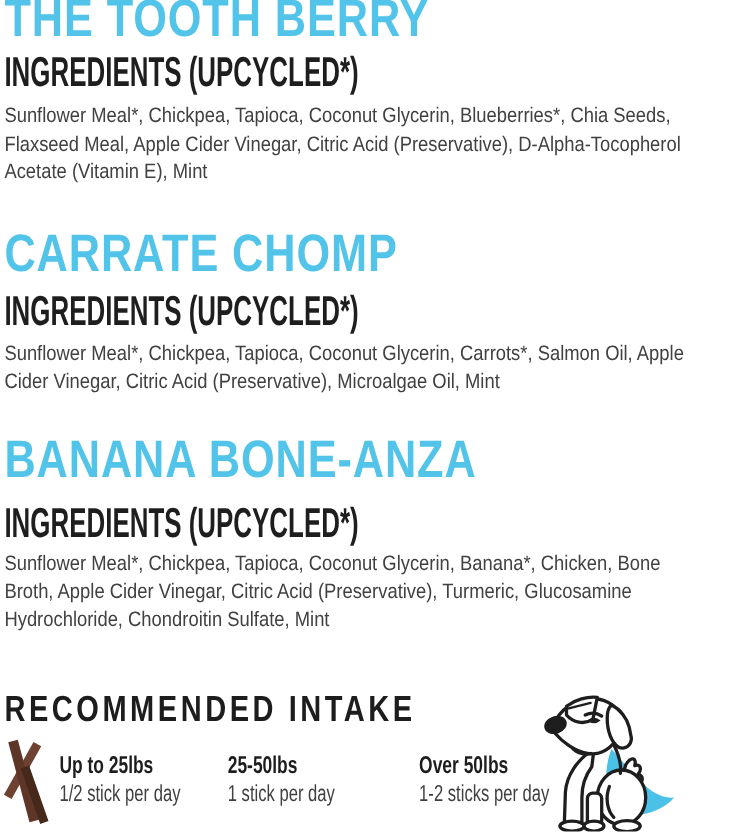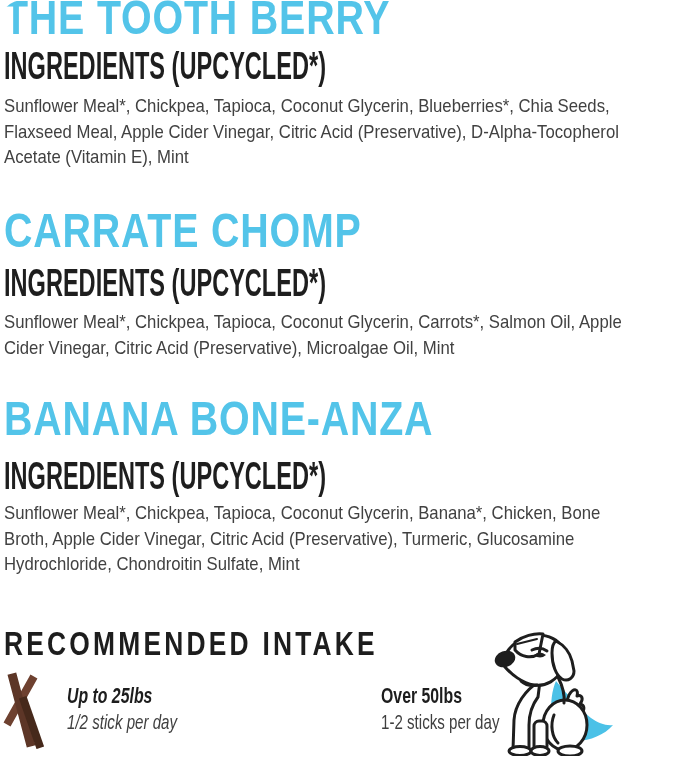--- a/index.html
+++ b/index.html
@@ -2,21 +2,20 @@
 <html><head>
 <meta charset="utf-8">
 <style>
   html,body{margin:0;padding:0;background:#ffffff;}
   #page{
     position:relative;
     width:679px;height:757px;
     background:#ffffff;
     overflow:hidden;
     font-family:"Liberation Sans", sans-serif;
-    border-radius:23px;
   }
   .abs{position:absolute;left:4px;white-space:nowrap;}
   .flavor-title{
     font-size:48px;font-weight:bold;line-height:48px;
     color:#53c4e9;letter-spacing:1px;
     transform:scaleX(0.82);transform-origin:0 0;
   }
   .ing-heading{
     font-size:38px;font-weight:bold;line-height:40px;
     color:#1e1e1e;letter-spacing:0px;
@@ -69,24 +68,30 @@
   <div class="abs intake-heading" style="top:626px;">RECOMMENDED INTAKE</div>
 
   <div class="abs" style="left:1px;top:671px;">
     <svg width="50" height="78" viewBox="0 0 50 78" aria-hidden="true">
       <line x1="31" y1="9" x2="8" y2="50" stroke="#6e4130" stroke-width="8" stroke-linecap="square"></line>
       <line x1="12" y1="7" x2="29" y2="71" stroke="#5d3627" stroke-width="9" stroke-linecap="square"></line>
       <line x1="23" y1="30" x2="38" y2="73" stroke="#46291b" stroke-width="8" stroke-linecap="square"></line>
     </svg>
   </div>
 
-  <div class="intake-col" style="left:67px;font-style:italic;">
+  <div class="intake-col" style="left:54px;">
     <div class="cond">
       <div class="weight-label">Up to 25lbs</div>
       <div class="dose-text">1/2 stick per day</div>
+    </div>
+  </div>
+  <div class="intake-col" style="left:207px;">
+    <div class="cond">
+      <div class="weight-label">25-50lbs</div>
+      <div class="dose-text">1 stick per day</div>
     </div>
   </div>
   <div class="intake-col" style="left:333px;margin-left:48px;">
     <div class="cond">
       <div class="weight-label">Over 50lbs</div>
       <div class="dose-text">1-2 sticks per day</div>
     </div>
   </div>
 
   <div class="abs" style="left:470px;top:615px;">

